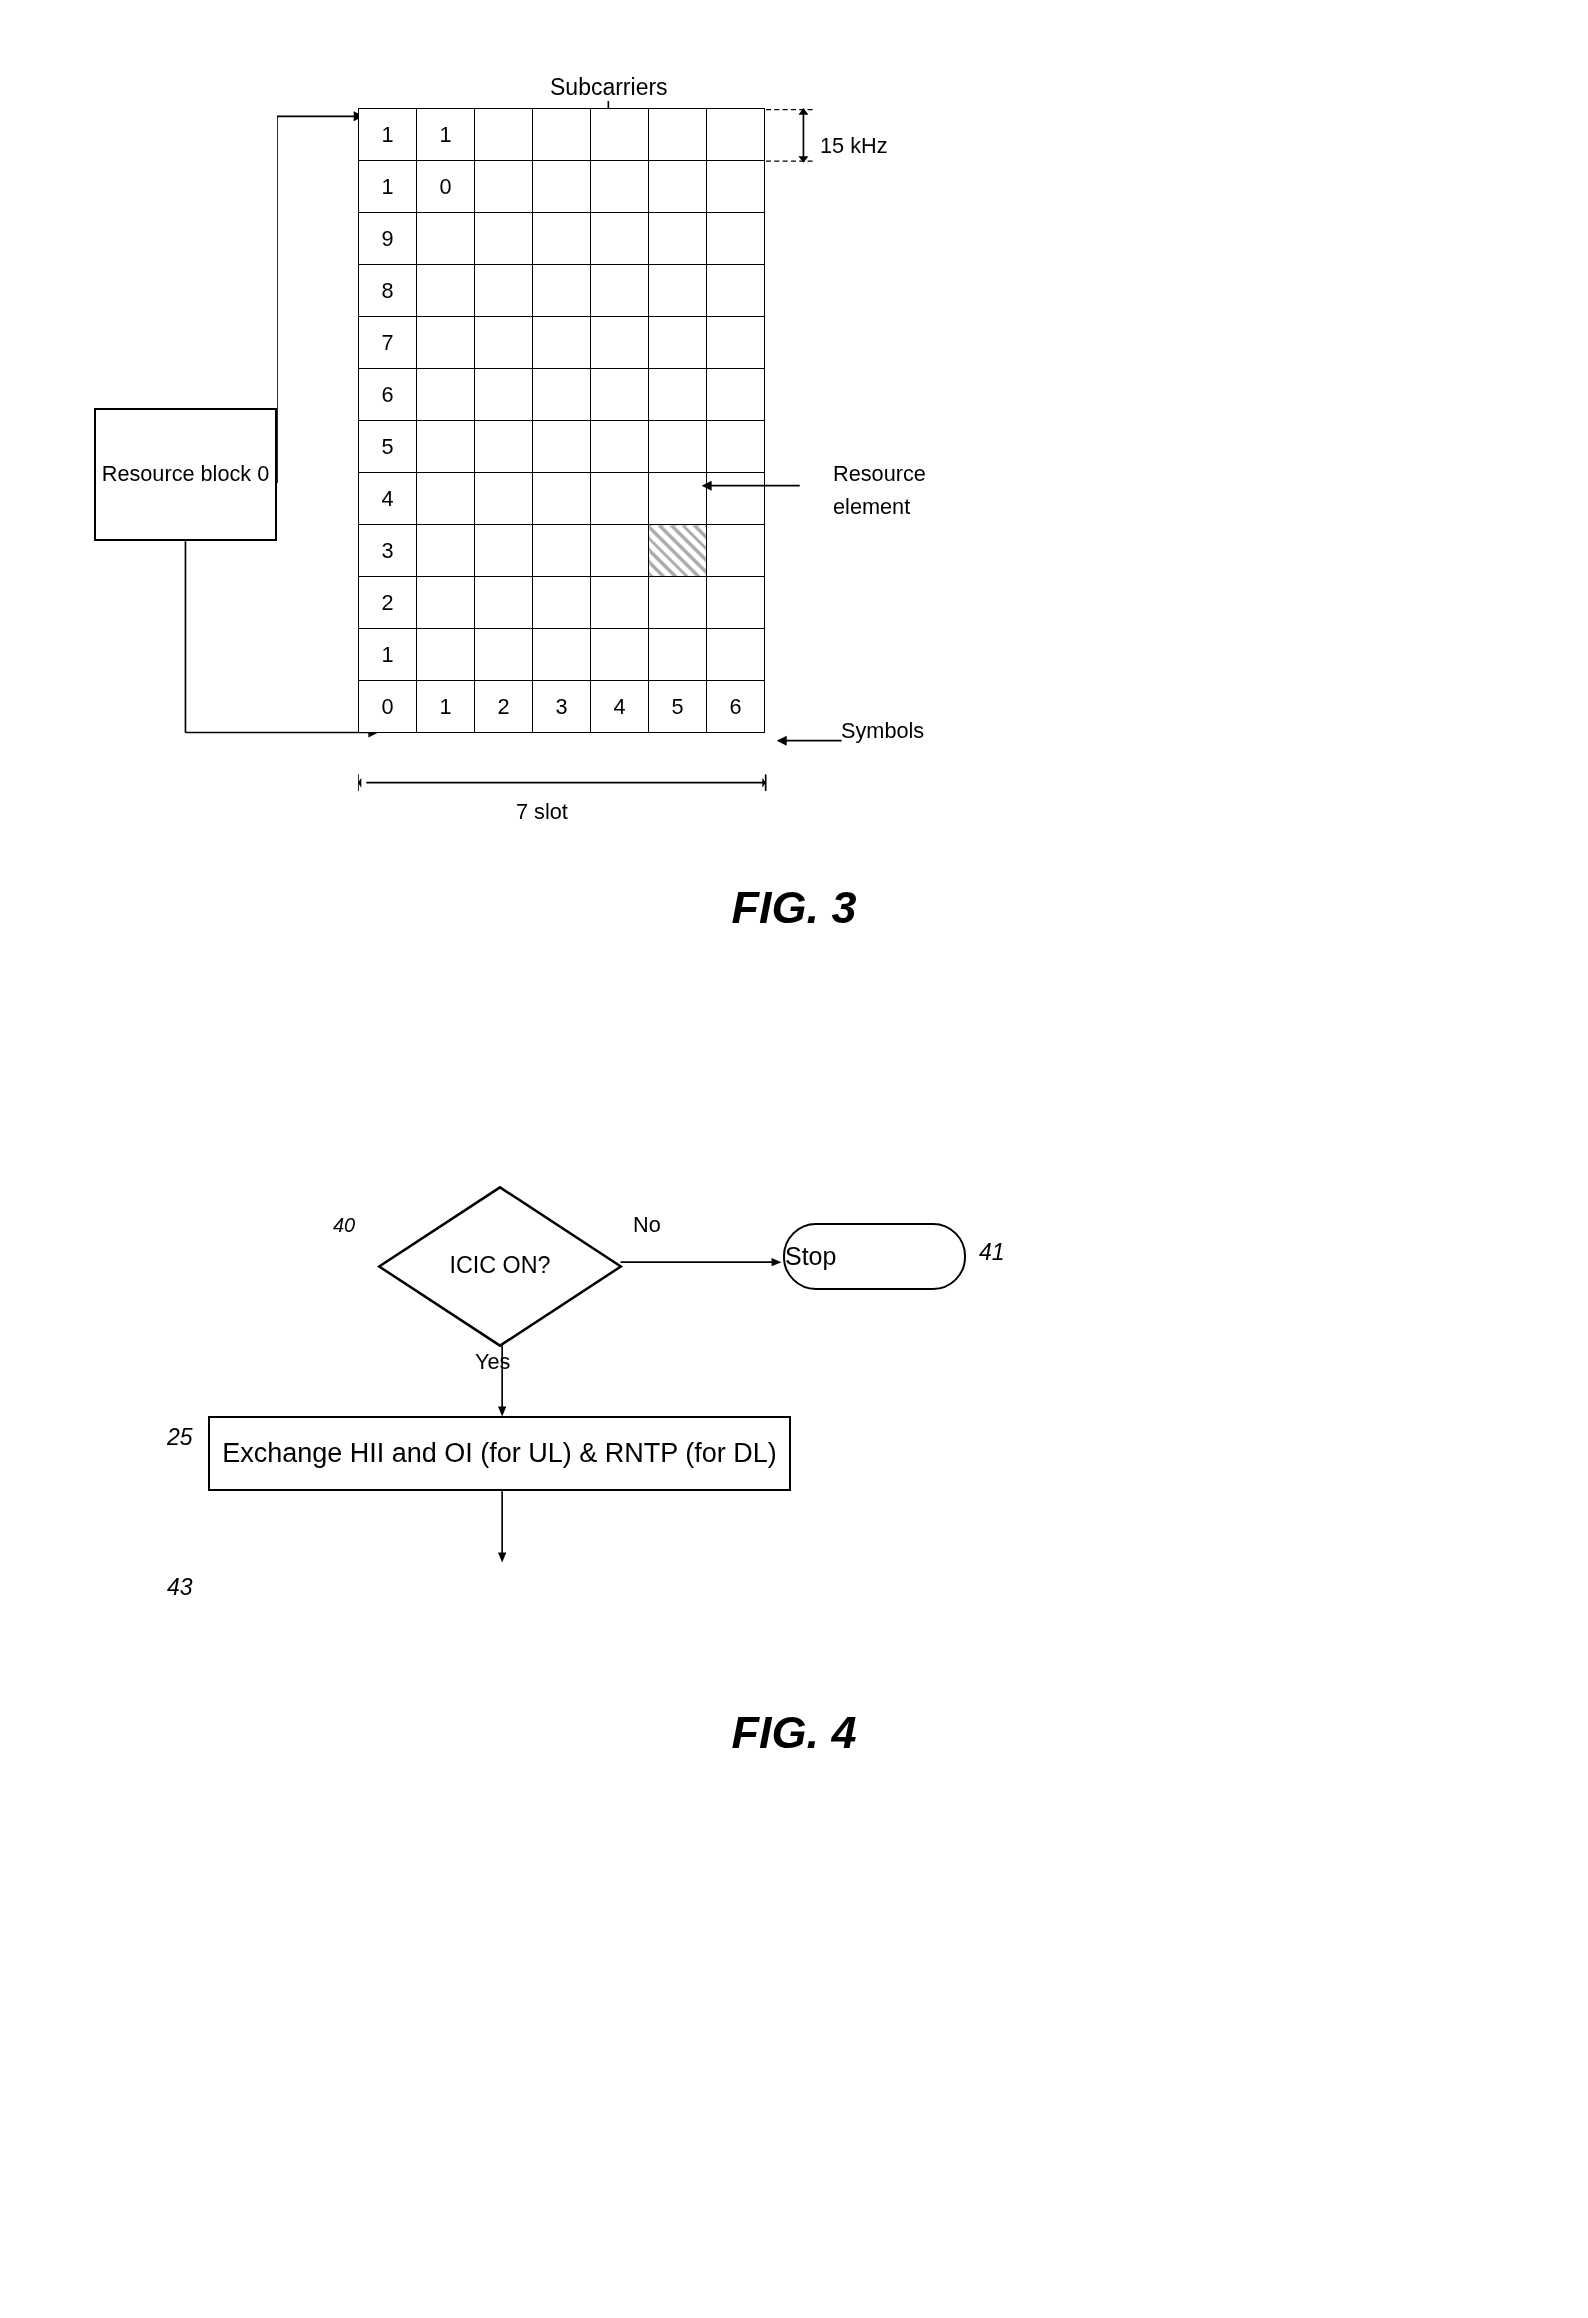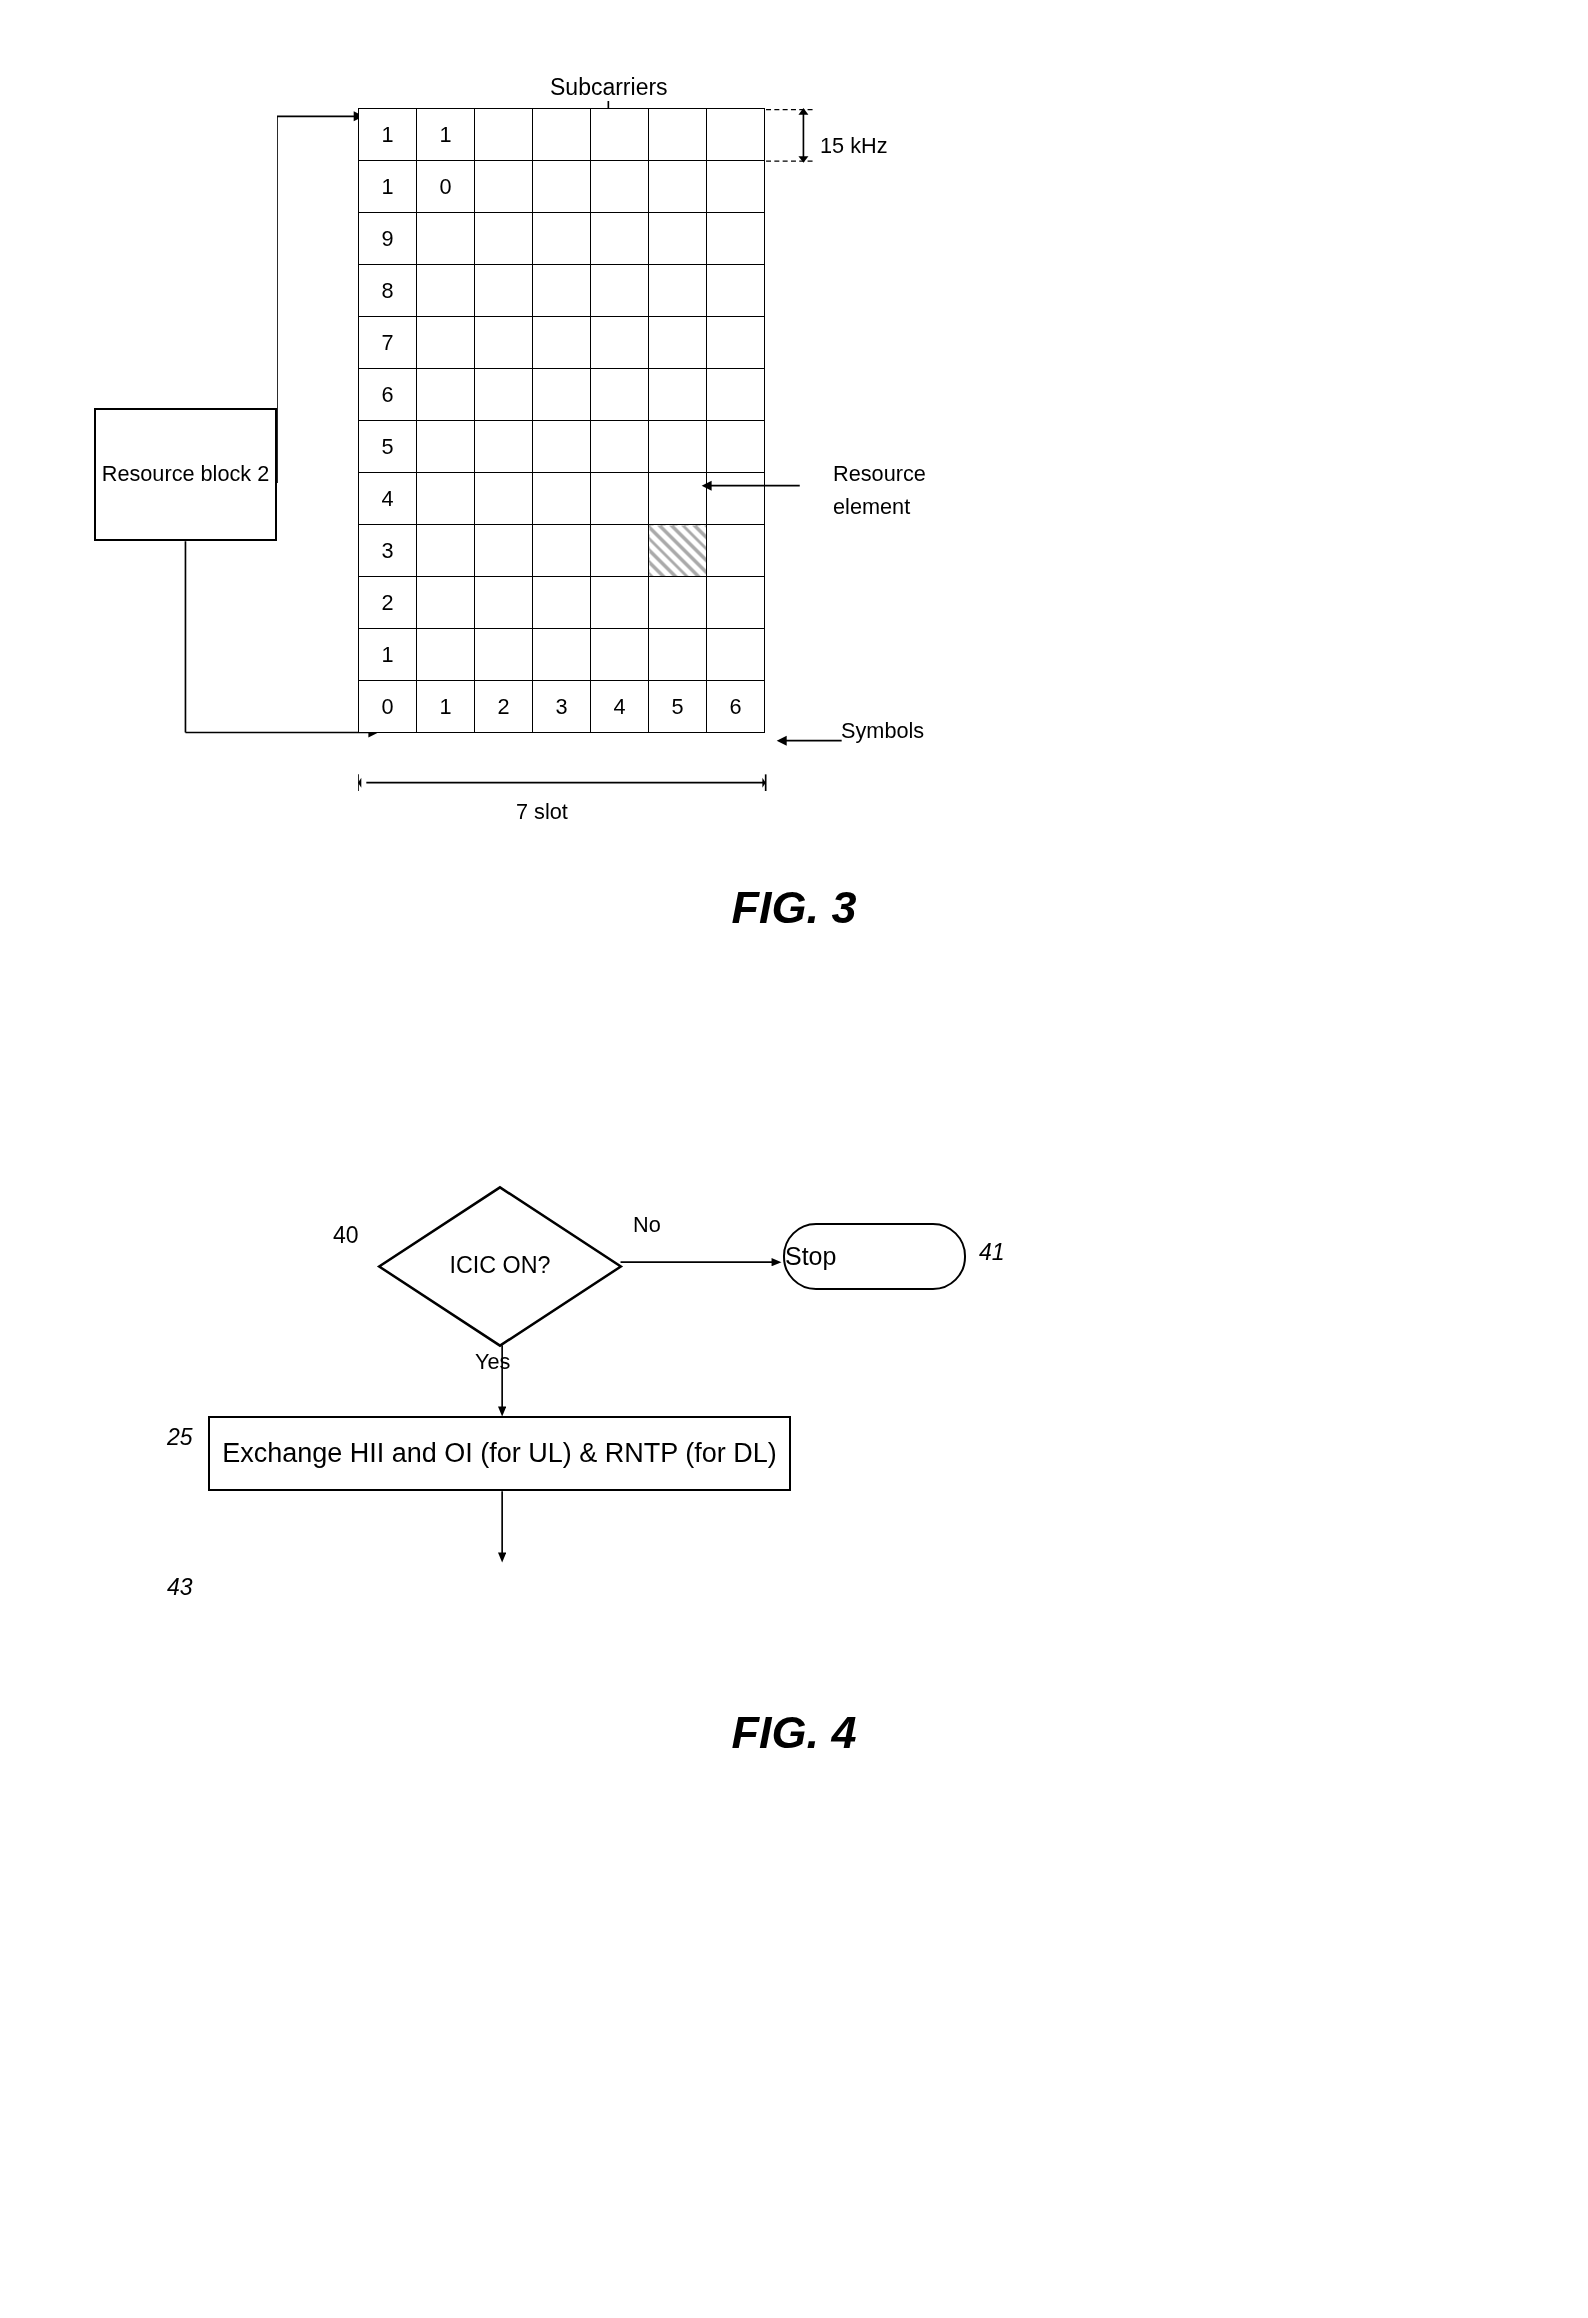--- a/index.html
+++ b/index.html
@@ -112,21 +112,21 @@
       <span style="font-size:23px;">Subcarriers</span>
       <br>
       <svg width="16.7" height="33" style="display:block; margin:0 auto;" viewBox="0 0 20 40">
         <line x1="10" y1="0" x2="10" y2="32" stroke="#000" stroke-width="2"></line>
         <polygon points="4,28 16,28 10,40" fill="#000"></polygon>
       </svg>
     </div>
 
     <div class="resource-block-box">
       <span style="font-size:21.7px; text-align:center; line-height:1.4;">Resource
-block 2</span>
+block 0</span>
     </div>
 
     <svg style="position:absolute; left:94px; top:375px;" width="291" height="333" viewBox="0 0 350 400">
 
       <line x1="110" y1="160" x2="110" y2="390" stroke="#000" stroke-width="2"></line>
 
       <line x1="110" y1="390" x2="338" y2="390" stroke="#000" stroke-width="2"></line>
       <polygon points="330,384 342,390 330,396" fill="#000"></polygon>
     </svg>
 
@@ -304,21 +304,21 @@
     </div>
 
     <div style="position:absolute; left:50%; transform:translateX(-50%); top:849px; font-size:45px; font-style:italic; font-weight:bold;">
       <span>FIG. 3</span>
     </div>
 
   </div>
 
   <div class="fig4-section" style="position:relative; width:100%; height:1166px; margin-top:50px;">
 
-    <div style="position:absolute; left:333px; top:56px; font-size:23px; ">
+    <div style="position:absolute; left:333px; top:48px; font-size:20px; font-style:italic;">
       <span>40</span>
     </div>
 
     <svg style="position:absolute; left:375px; top:16.7px;" width="250" height="167" viewBox="0 0 300 200">
       <polygon points="150,5 295,100 150,195 5,100" fill="#fff" stroke="#000" stroke-width="3"></polygon>
       <text x="150" y="108" text-anchor="middle" font-size="28" fill="#000">ICIC ON?</text>
     </svg>
 
     <div style="position:absolute; left:633px; top:46px; font-size:21.7px;">
       <span>No</span>

